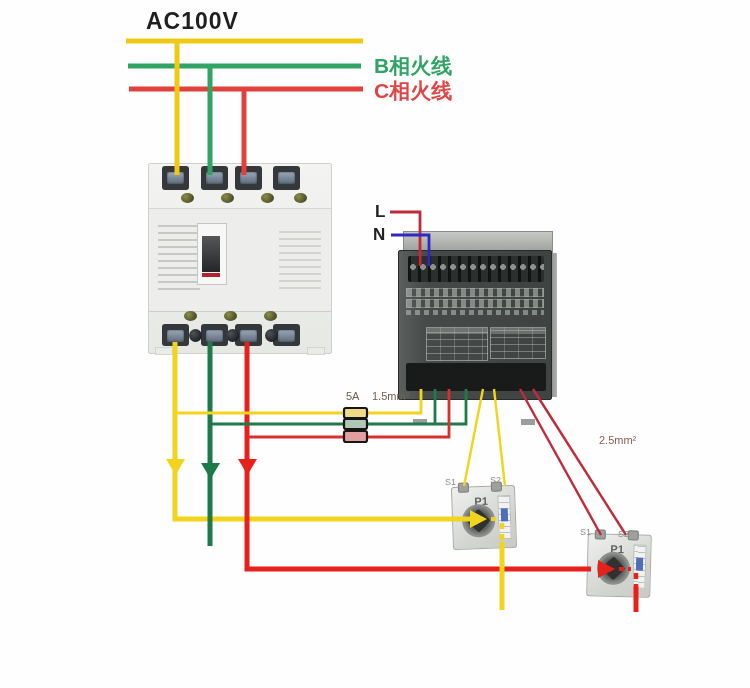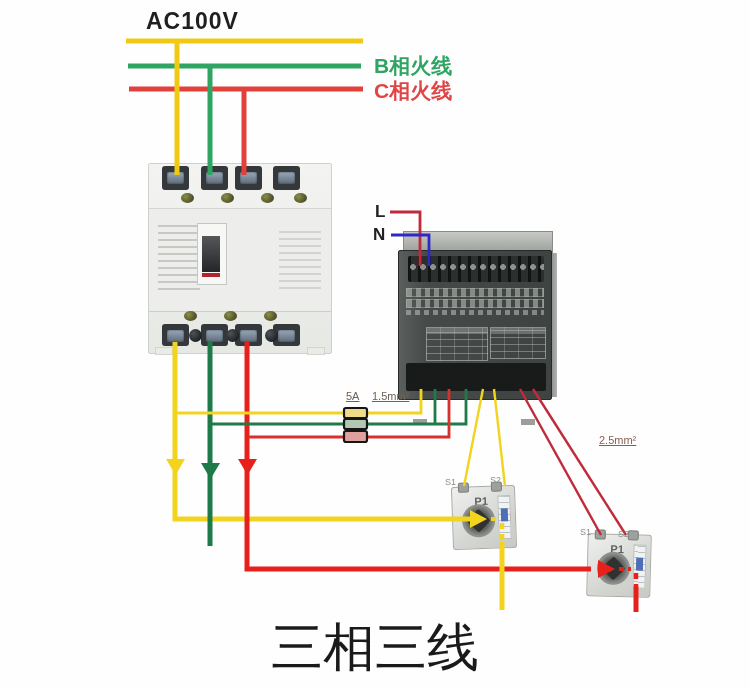--- a/index.html
+++ b/index.html
@@ -70,21 +70,21 @@
       background-image:radial-gradient(circle 3px at 5px 13px,#81868 3 0 2.6px,rgba(0,0,0,0) 2.8px),
         repeating-linear-gradient(90deg,#0e100f 0 3px,#2e3231 3px 10px);
       background-size:10px 100%,auto;}
   .mt-foot{position:absolute;top:168px;width:14px;height:6px;background:#9b9e9a;}
   .footL{left:14px}.footR{left:122px}
   #mt-l-label,#mt-n-label{font-size:17px;font-weight:700;color:#222;}
   #mt-l-label{left:375px;top:202px;}
   #mt-n-label{left:373px;top:225px;}
 
   
-  .spec{font-size:11px;color:#6e6156;text-decoration:underline;}
+  .spec{font-size:11px;color:#6e6156;}
   #fuse-rating{left:346px;top:390px;}
   #fuse-gauge{left:372px;top:390px;}
   #ct-gauge{left:599px;top:434px;color:#8a5f55;}
 
   
   .ct{width:62px;height:61px;background:linear-gradient(145deg,#f0f1ef,#d4d6d2 60%,#c7c9c5);
       border:1px solid #a8aaa6;border-radius:3px;}
   #ct1{left:452px;top:486px;transform:rotate(-2deg);}
   #ct2{left:587px;top:534px;transform:rotate(1.5deg);}
   .ct .p1{position:absolute;left:22px;top:8px;font-size:11px;font-weight:600;color:#5f625e;}
@@ -214,21 +214,20 @@
   <div class="abs ct" id="ct2">
     <div class="ctscrew csl"></div>
     <div class="ctscrew csr"></div>
     <div class="p1">P1</div>
     <div class="hole"></div>
     <div class="strip"></div>
   </div>
   <div class="abs lbl ctlbl" id="ct2-s1">S1</div>
   <div class="abs lbl ctlbl" id="ct2-s2">S2</div>
 
-  <div class="abs" id="title">三相三线</div>
 
   <svg id="wires" width="750" height="688" viewBox="0 0 750 688">
 
     <line class="wy w5" x1="126" y1="41" x2="363" y2="41"></line>
     <line class="wg w5" x1="128" y1="66" x2="361" y2="66"></line>
     <line class="wr w5" x1="129" y1="89" x2="363" y2="89"></line>
 
     <line class="wy w5" x1="177" y1="41" x2="177" y2="175"></line>
     <line class="wg w5" x1="210" y1="66" x2="210" y2="175"></line>
     <line class="wr w5" x1="244" y1="89" x2="244" y2="175"></line>

